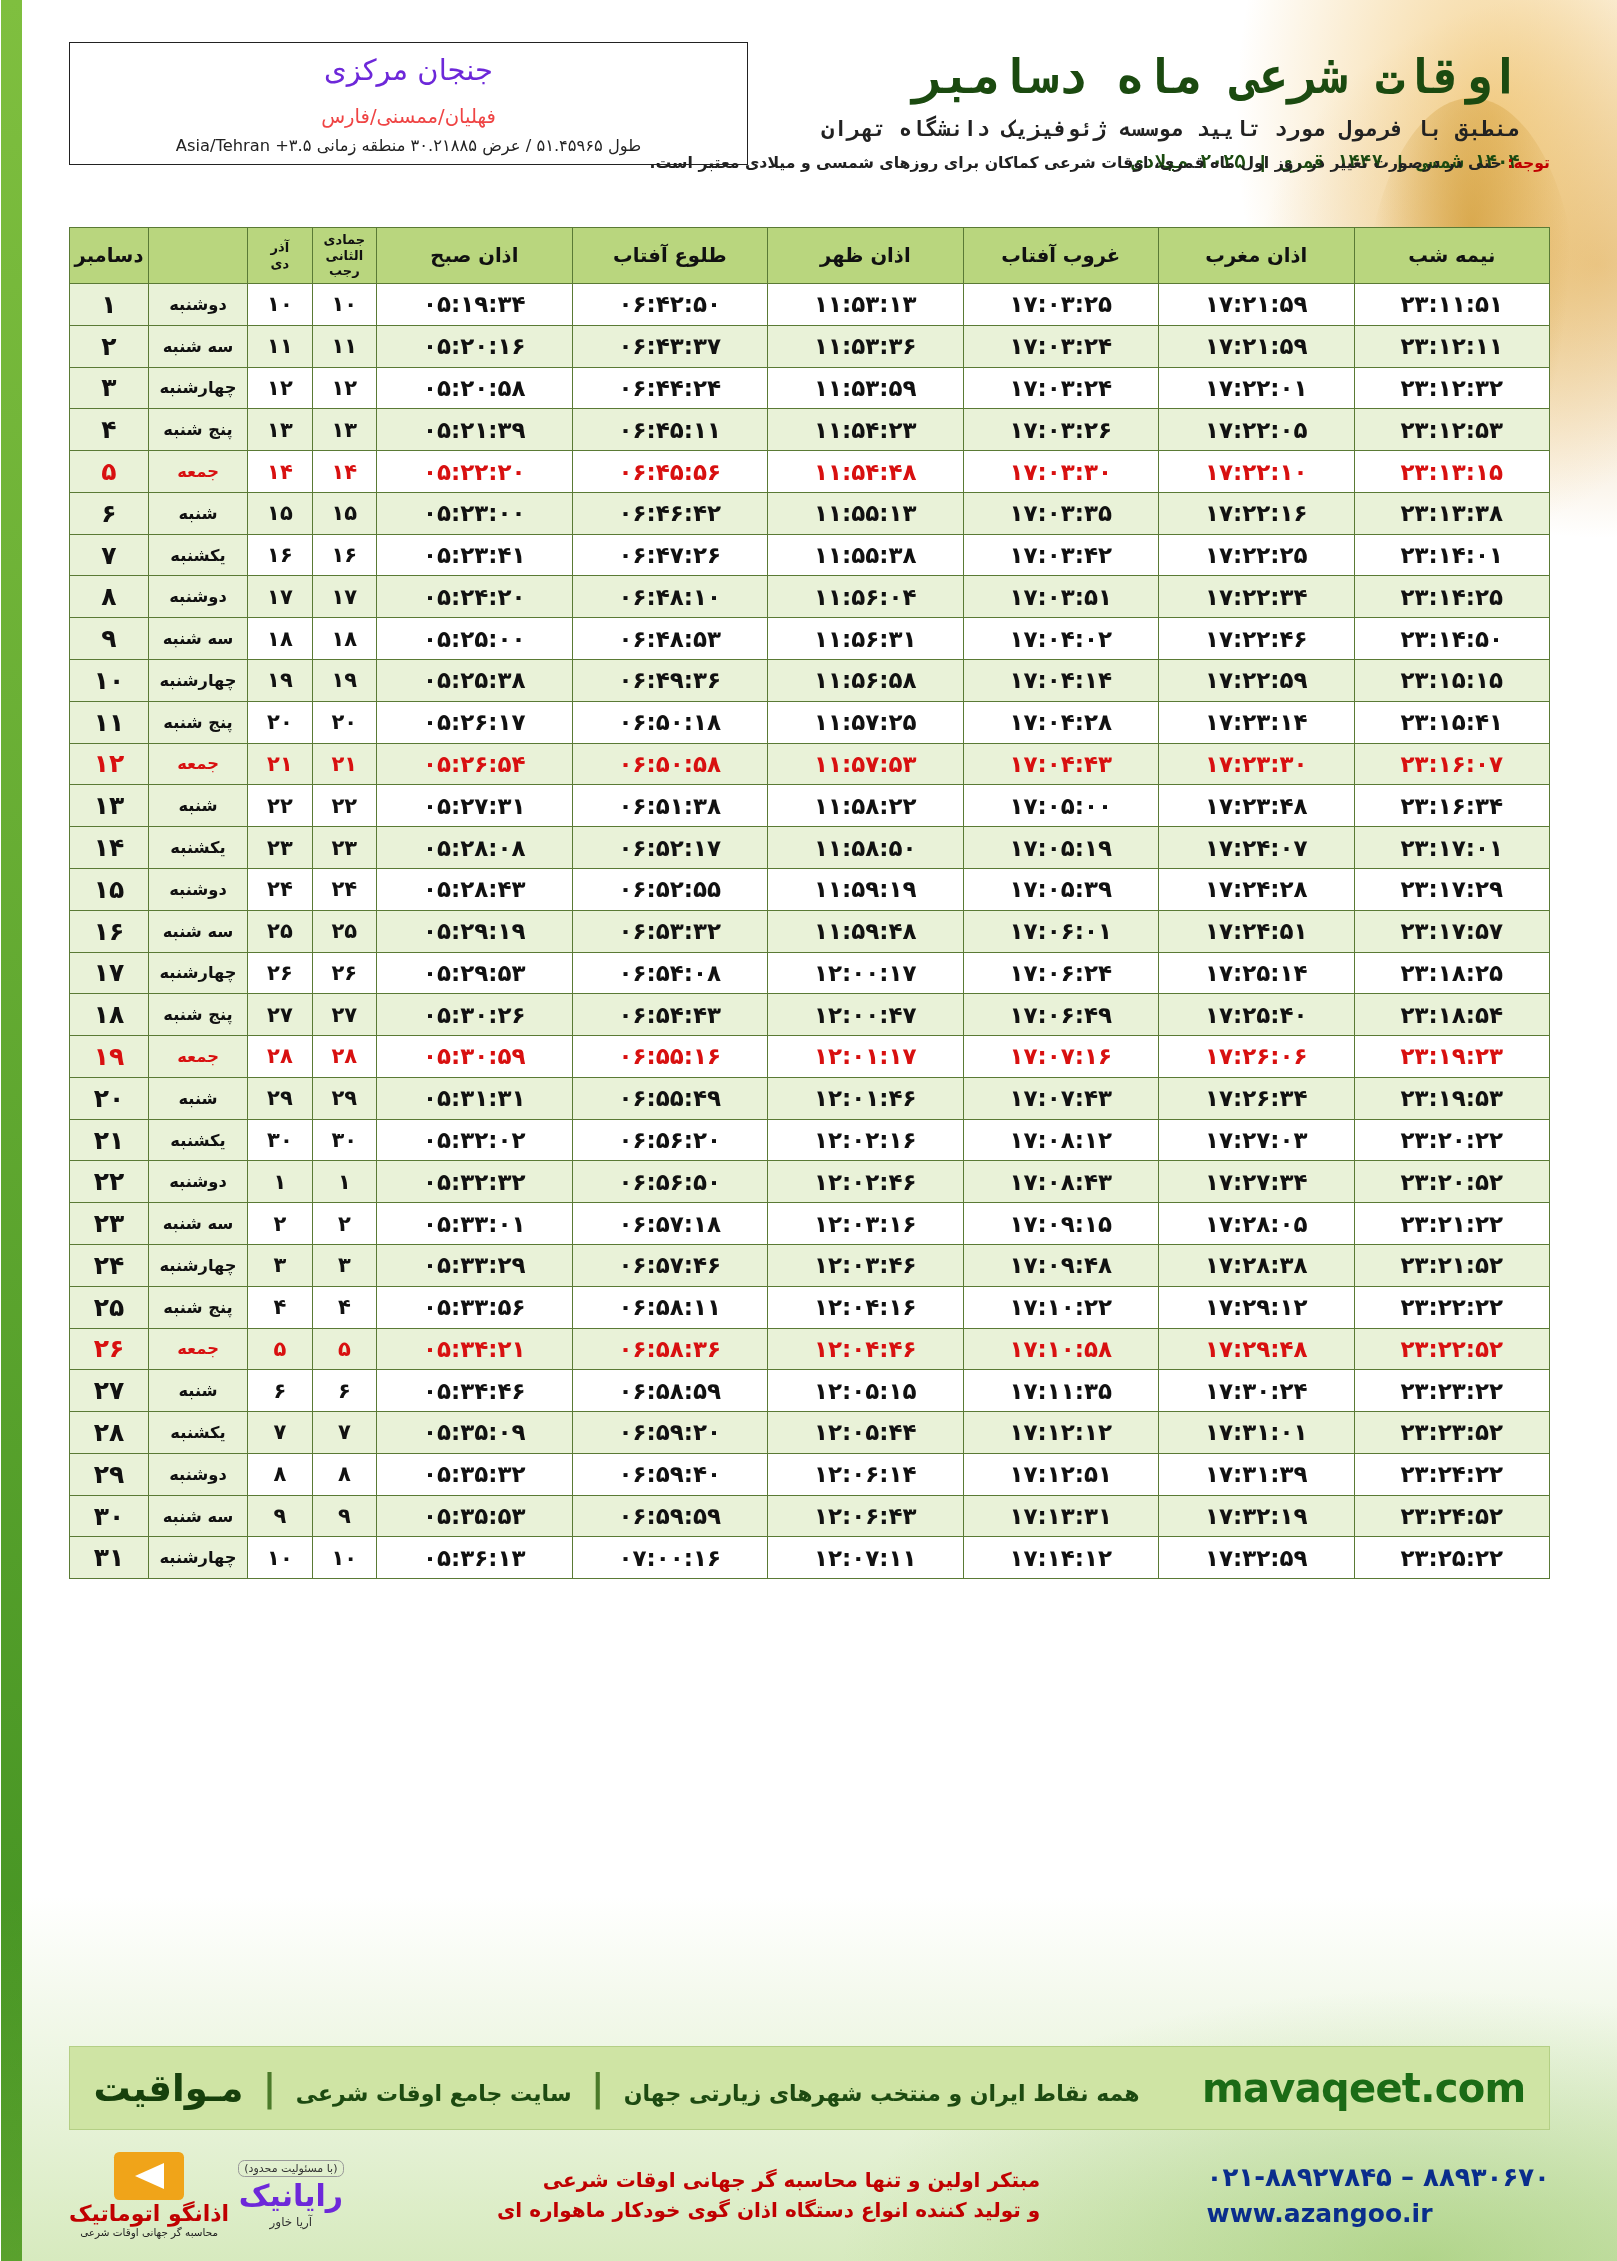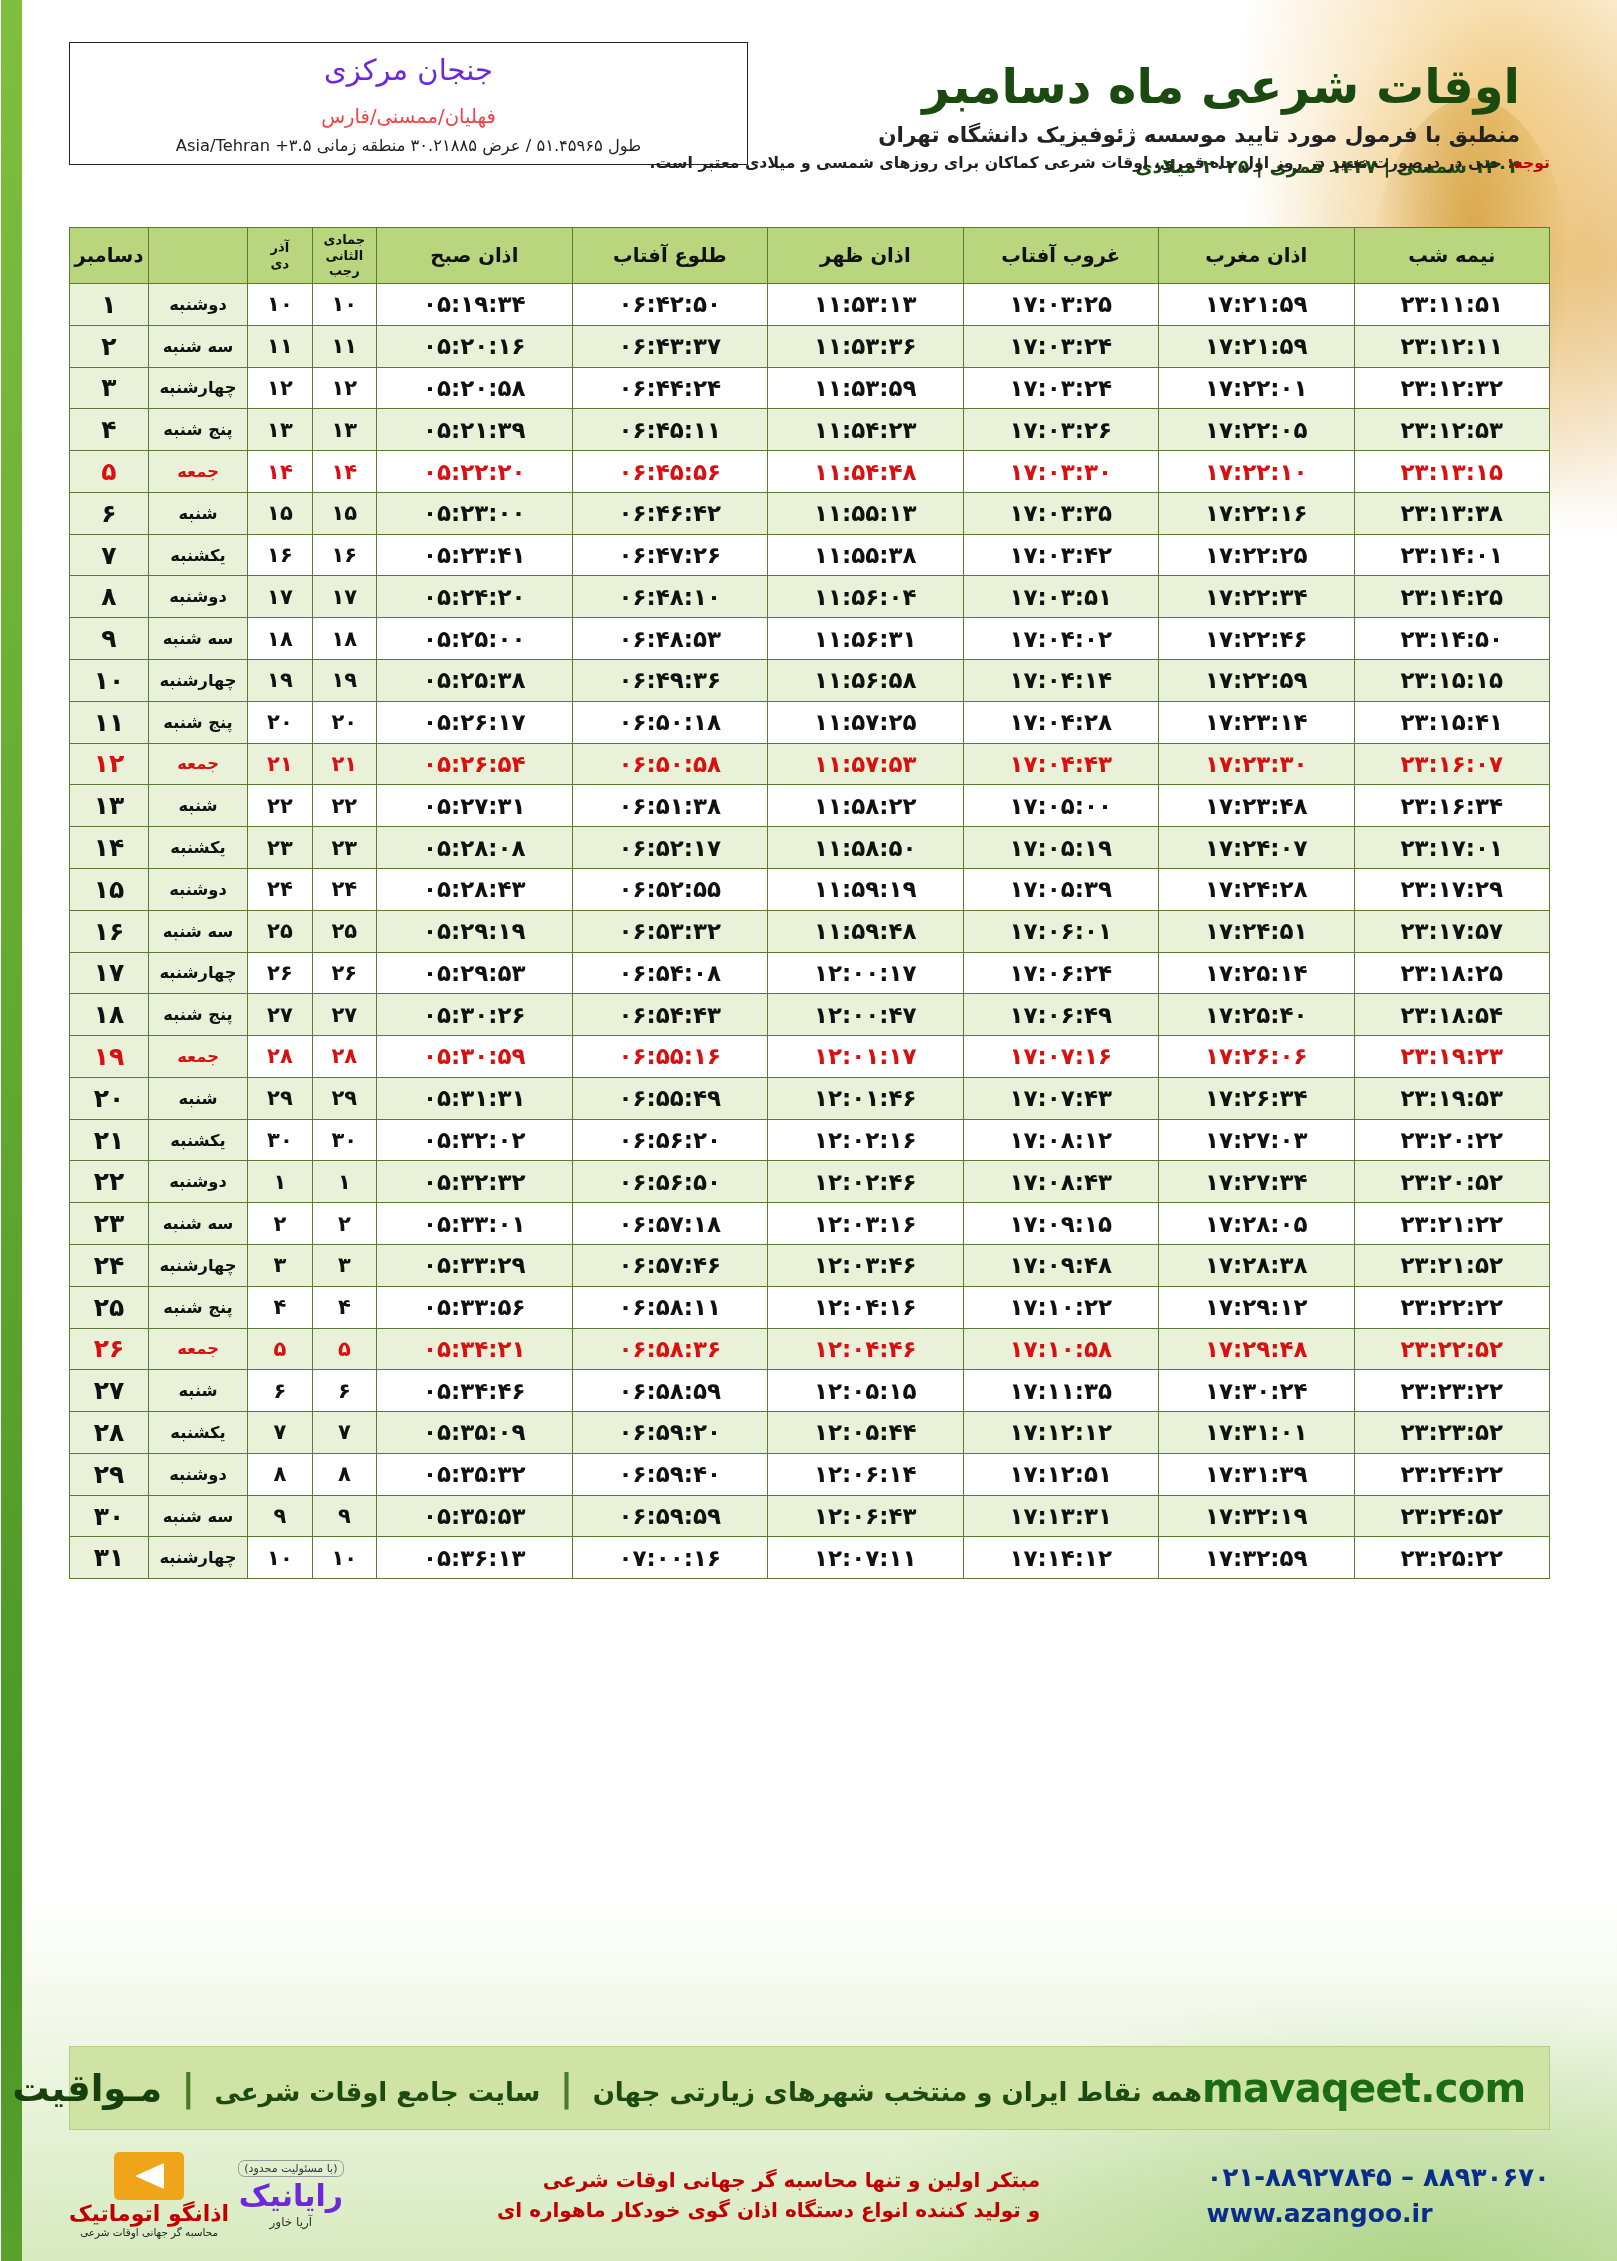--- a/index.html
+++ b/index.html
@@ -53,23 +53,24 @@
 
   
   .header {
     position: absolute;
     top: 37px; left: 0; right: 0;
     height: 170px;
   }
   .title-block {
     position: absolute;
     right: 98px;
-    top: 23px;
+    top: 17px;
     text-align: right;
     width: 822px;
+    font-family: Liberation Mono, monospace;
   }
   .title-main {
     font-size: 48px;
     font-weight: bold;
     color: #1b4a10;
     letter-spacing: -0.7px;
     line-height: 1.1;
   }
   .title-sub {
     font-size: 21.5px;
@@ -208,21 +209,21 @@
     justify-content: space-between;
     padding: 0 23.5px;
   }
   .footer-brand-fa {
     font-size: 37px;
     font-weight: bold;
     color: #17400c;
     white-space: nowrap;
   }
   .footer-brand-fa .sep { color:#4b7a2a; padding: 0 6.5px; }
-  .footer-brand-fa .small { font-size: 26px; color:#1d4a11; font-weight:bold;margin-top:42px;}
+  .footer-brand-fa .small { font-size: 22px; color:#1d4a11; font-weight:bold;margin-top:42px;}
   .footer-site {
     font-size: 40px;
     font-weight: bold;
     color: #1b6b16;
     direction: ltr;
     letter-spacing: -0.7px;
   }
 
   .footer-bottom {
     position: absolute;

